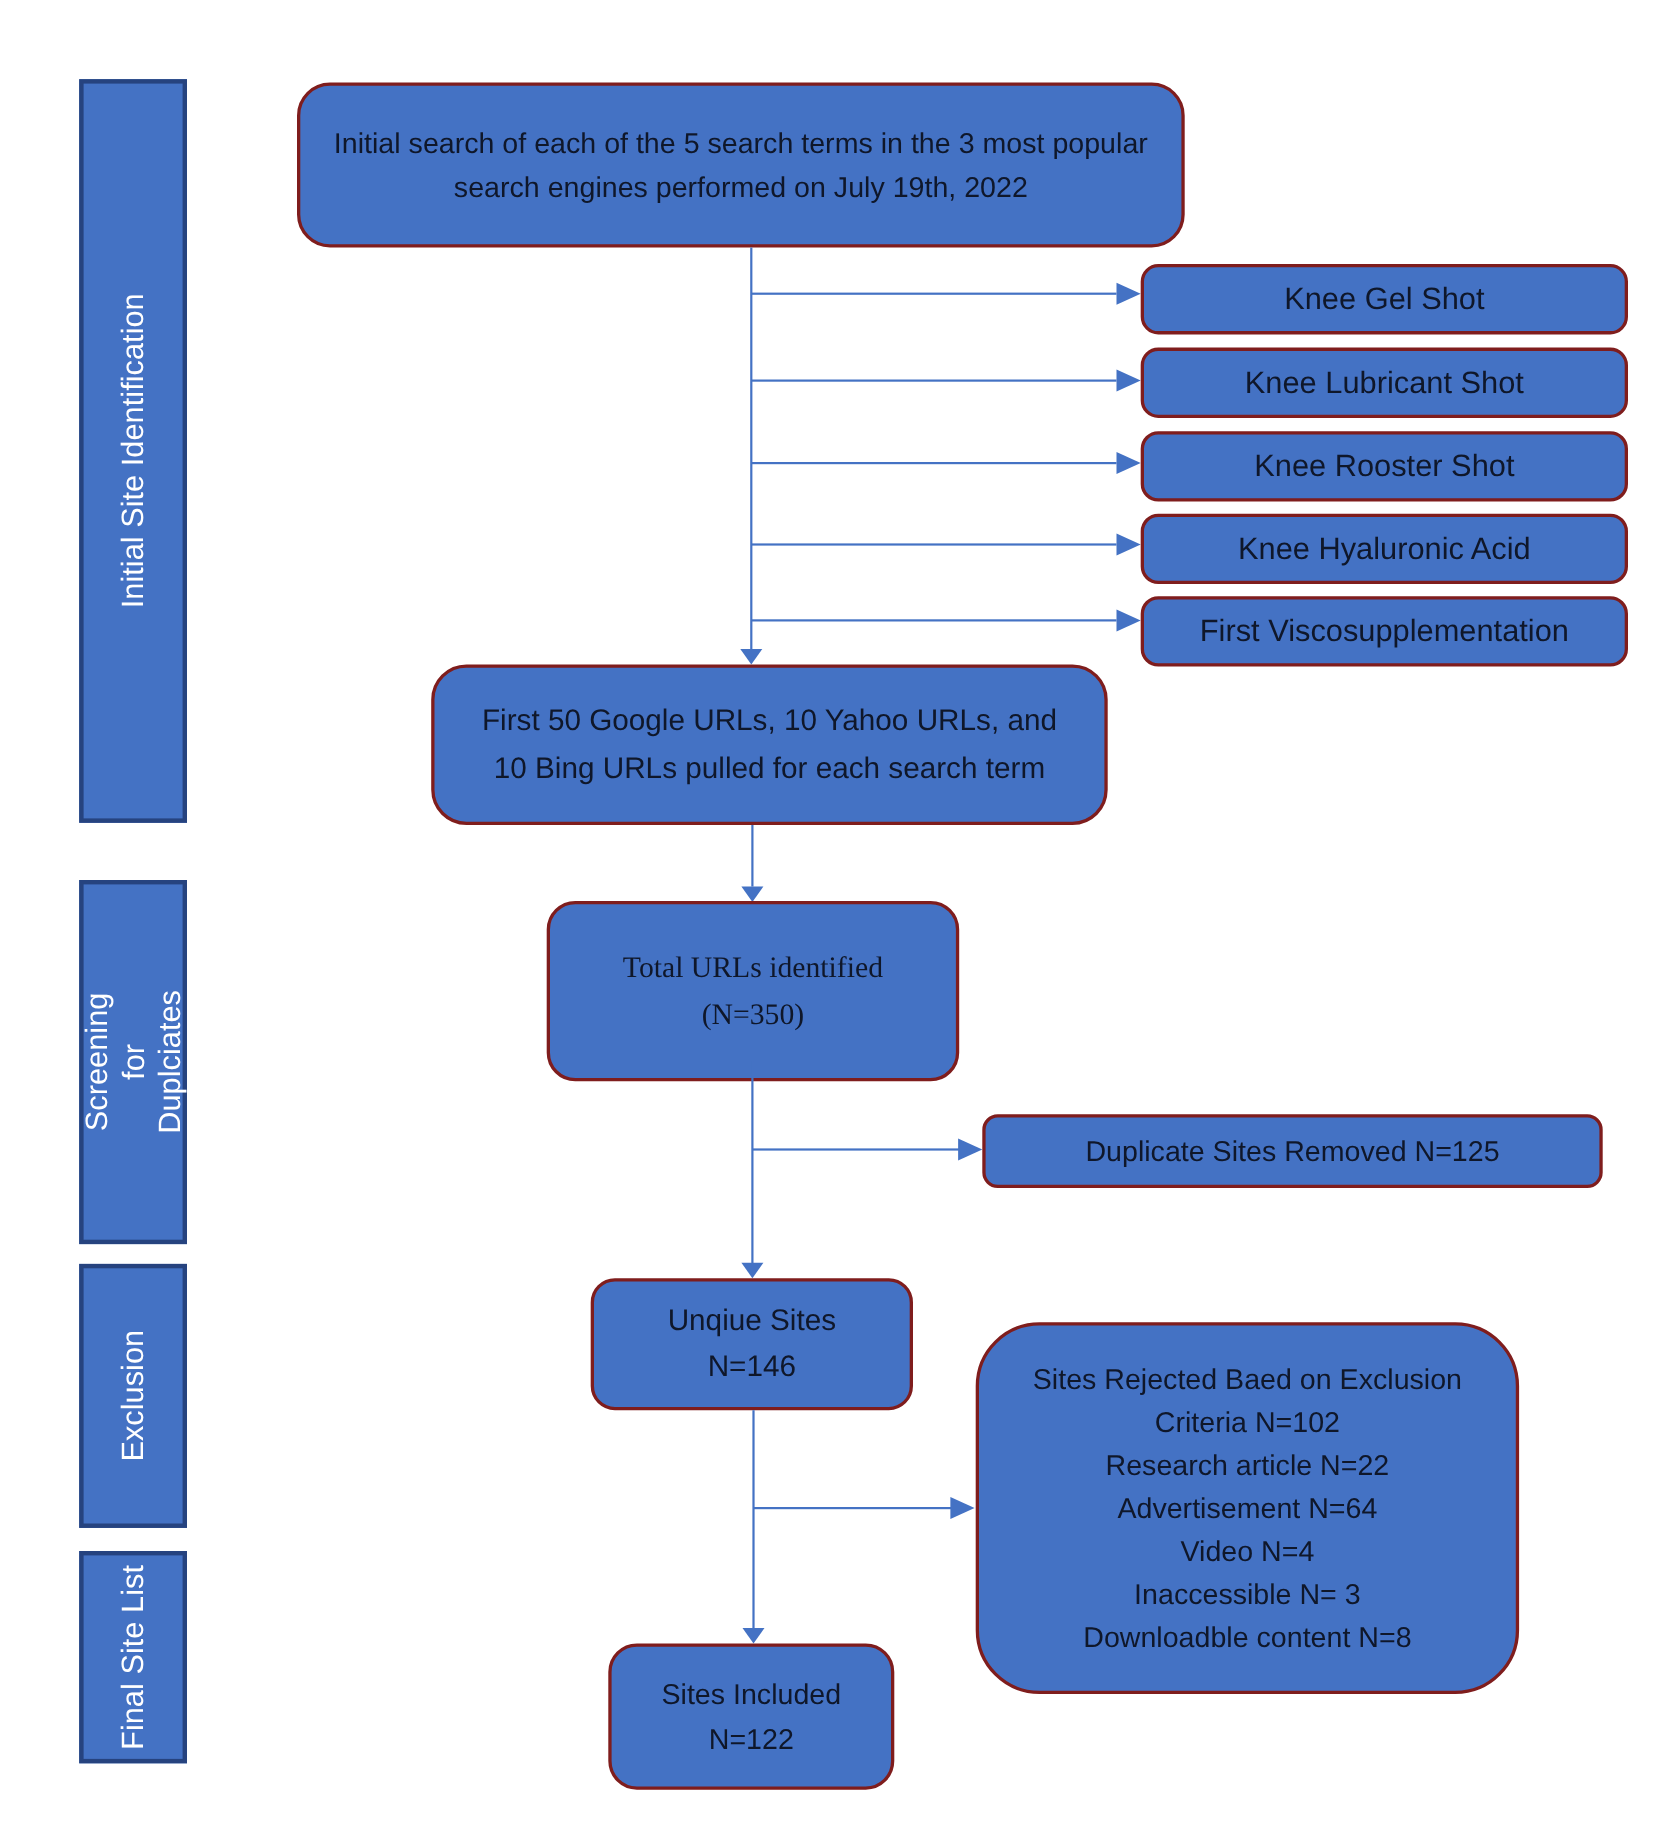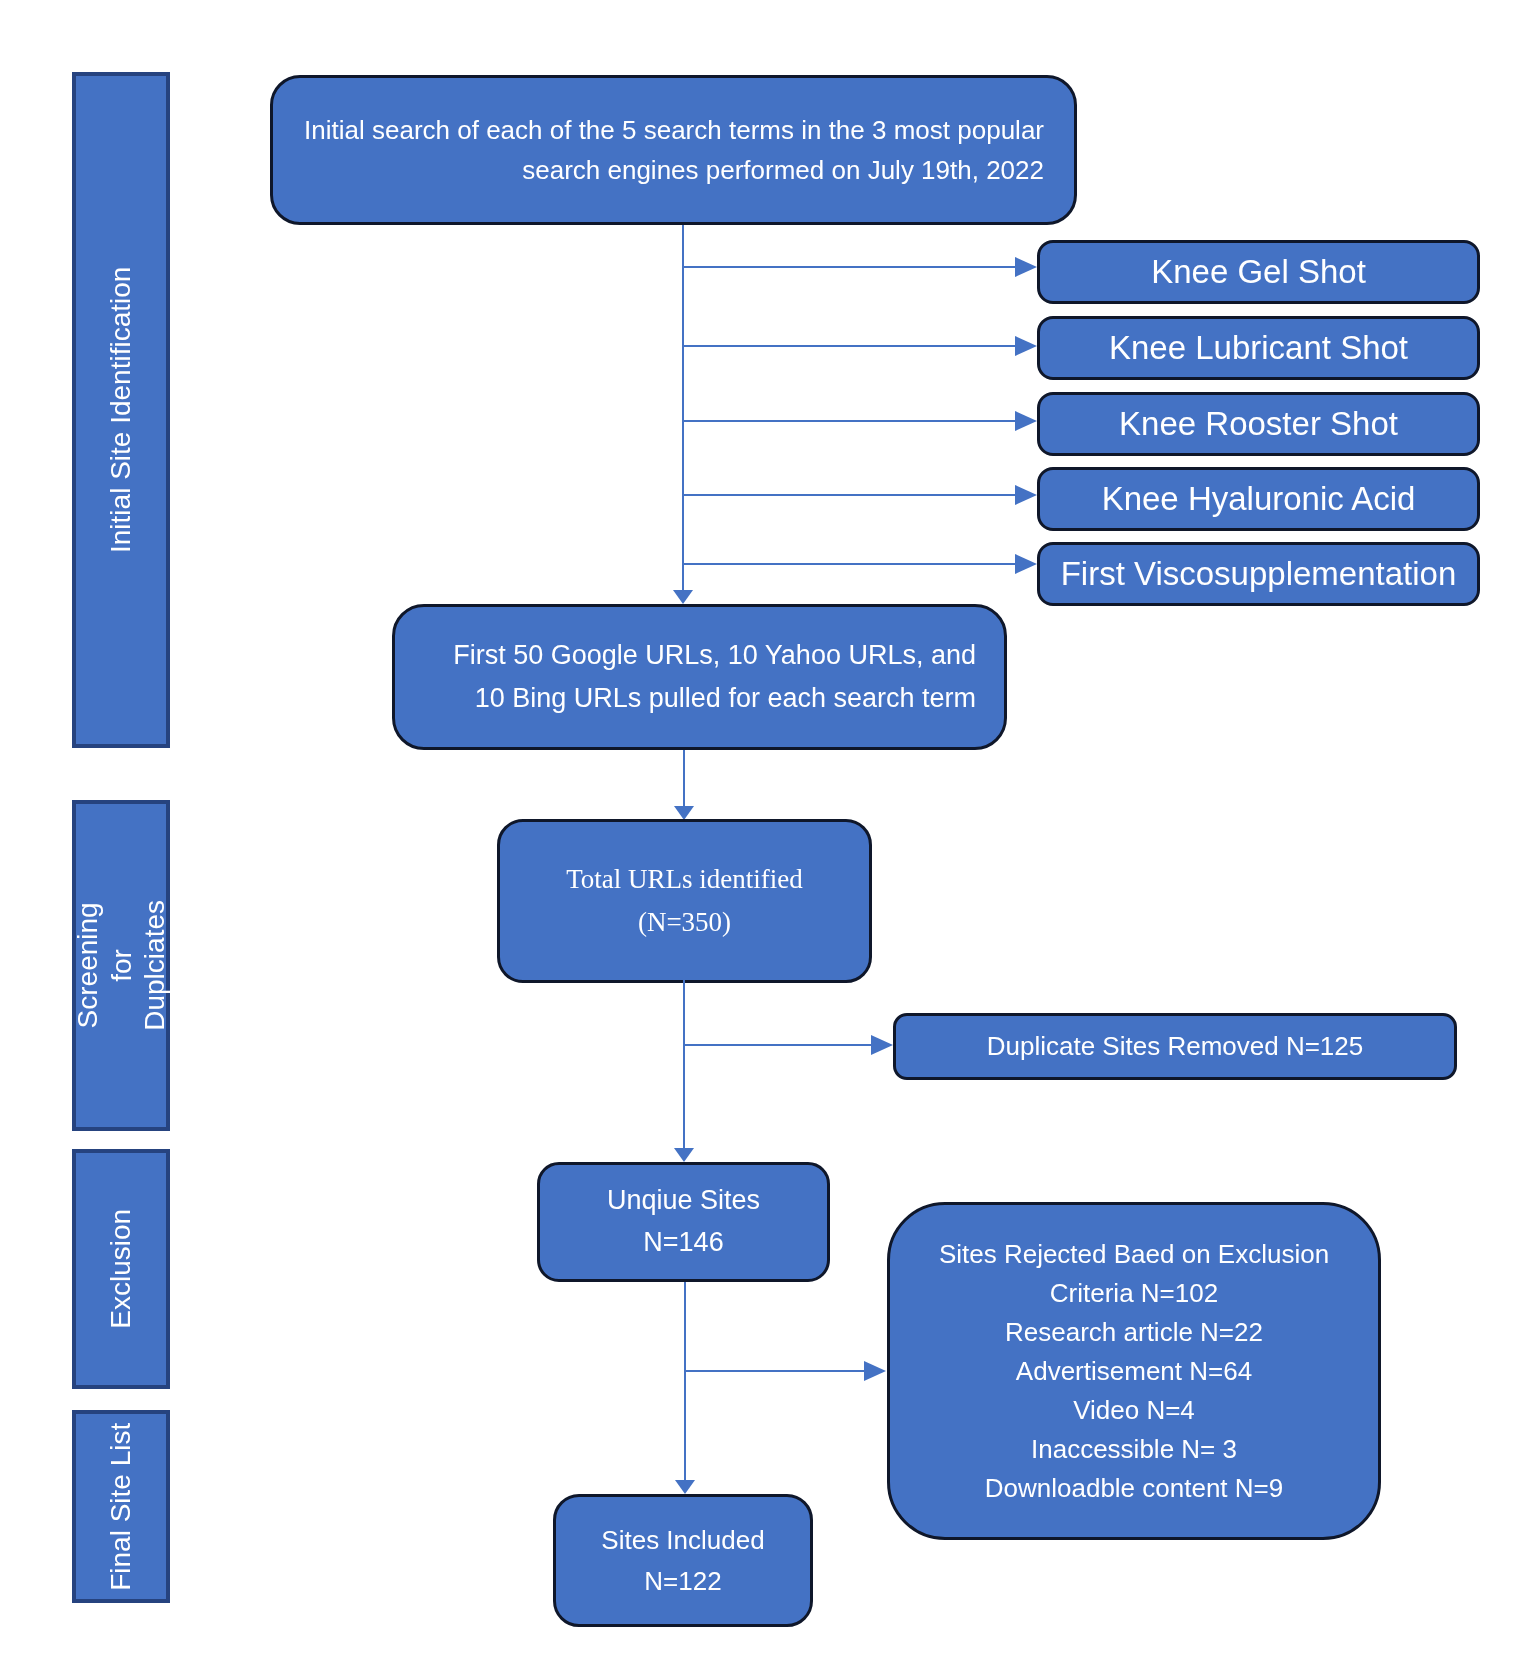--- a/index.html
+++ b/index.html
@@ -34,33 +34,33 @@
   }
   .side-label.wrap {
     white-space: normal;
     width: 310px;
   }
 
   
   .box {
     position: absolute;
     background: #4472C4;
-    border: 3px solid #0f172a;
+    border: 3px solid #7f1d1d;
     box-sizing: border-box;
-    color: #ffffff;
+    color: #0f172a;
     display: flex;
     flex-direction: column;
     align-items: center;
     justify-content: center;
-    text-align: right;
+    text-align: center;
   }
   .box .ln { display: block; }
 
   #top-box        { left: 270px;  top: 75px;   width: 807px; height: 150px; border-radius: 30px; font-size: 26px; line-height: 1.55; padding: 0 30px; }
-  .term-box       { left: 1037px; width: 443px; height: 64px; border-radius: 16px; font-size: 33px; }
+  .term-box       { left: 1037px; width: 443px; height: 64px; border-radius: 16px; font-size: 28px; }
   #term-0 { top: 240px; }
   #term-1 { top: 316px; }
   #term-2 { top: 392px; }
   #term-3 { top: 467px; }
   #term-4 { top: 542px; }
   #pull-box       { left: 375px;  top: 604px;  width: 615px; height: 146px; border-radius: 32px; font-size: 27px; line-height: 1.6; padding: 0 28px; margin-left: 17px; }
   #total-box      { left: 497px;  top: 819px;  width: 375px; height: 164px; border-radius: 26px; font-size: 27px; line-height: 1.6; font-family: Liberation Serif, serif; }
   #dup-box        { left: 893px;  top: 1013px; width: 564px; height: 67px;  border-radius: 14px; font-size: 26px; }
   #unique-box     { left: 537px;  top: 1162px; width: 293px; height: 120px; border-radius: 22px; font-size: 27px; line-height: 1.55; }
   #rejected-box   { left: 887px;  top: 1202px; width: 494px; height: 338px; border-radius: 58px; font-size: 26px; line-height: 1.5; padding: 10px 24px; }
@@ -154,21 +154,21 @@
   <div class="hline" style="left:685px; top:1370px; width:180px;"></div>
   <div class="arrow-right" style="left:864px; top:1361px;"></div>
 
   <div class="box" id="rejected-box">
     <span class="ln">Sites Rejected Baed on Exclusion</span>
     <span class="ln">Criteria N=102</span>
     <span class="ln">Research article N=22</span>
     <span class="ln">Advertisement N=64</span>
     <span class="ln">Video N=4</span>
     <span class="ln">Inaccessible N= 3</span>
-    <span class="ln">Downloadble content N=9</span>
+    <span class="ln">Downloadble content N=8</span>
   </div>
 
   <div class="box" id="included-box">
     <span class="ln">Sites Included</span>
     <span class="ln">N=122</span>
   </div>
 
 </div>
 
 </body></html>

